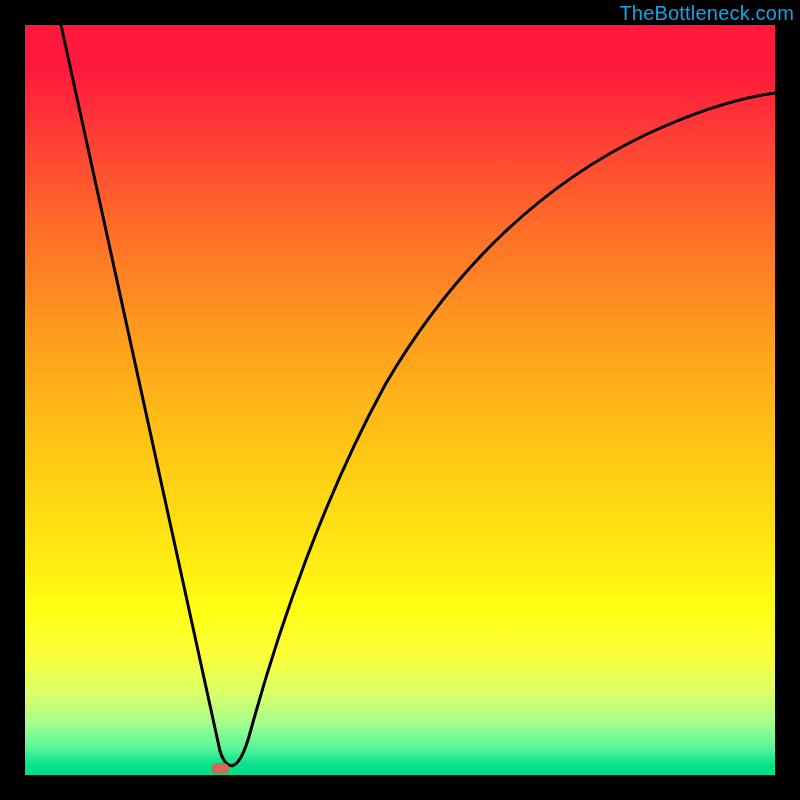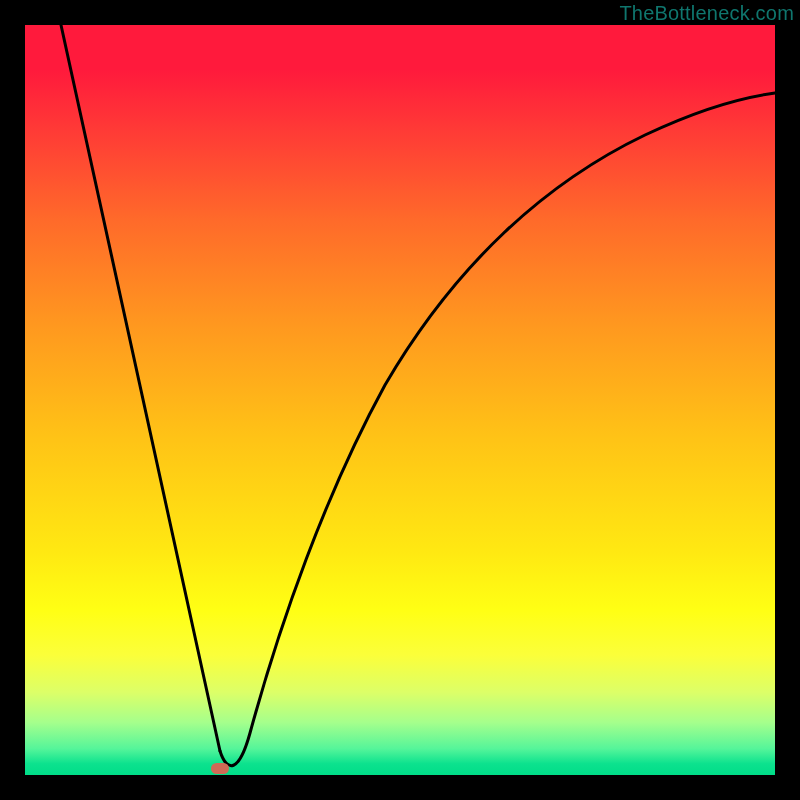--- a/index.html
+++ b/index.html
@@ -40,21 +40,21 @@
       #0ce28e 98.5%,
       #00dd88 100%
     );
   }
   .attribution {
     position: absolute;
     right: 6px;
     top: 2px;
     font-family: Arial, Helvetica, sans-serif;
     font-size: 20px;
-    color: #0f766e;
+    color: #0ea5e9;
     letter-spacing: 0.2px;
   }
   svg.curve {
     position: absolute;
     left: 0;
     top: 0;
     width: 750px;
     height: 750px;
     overflow: visible;
   }

